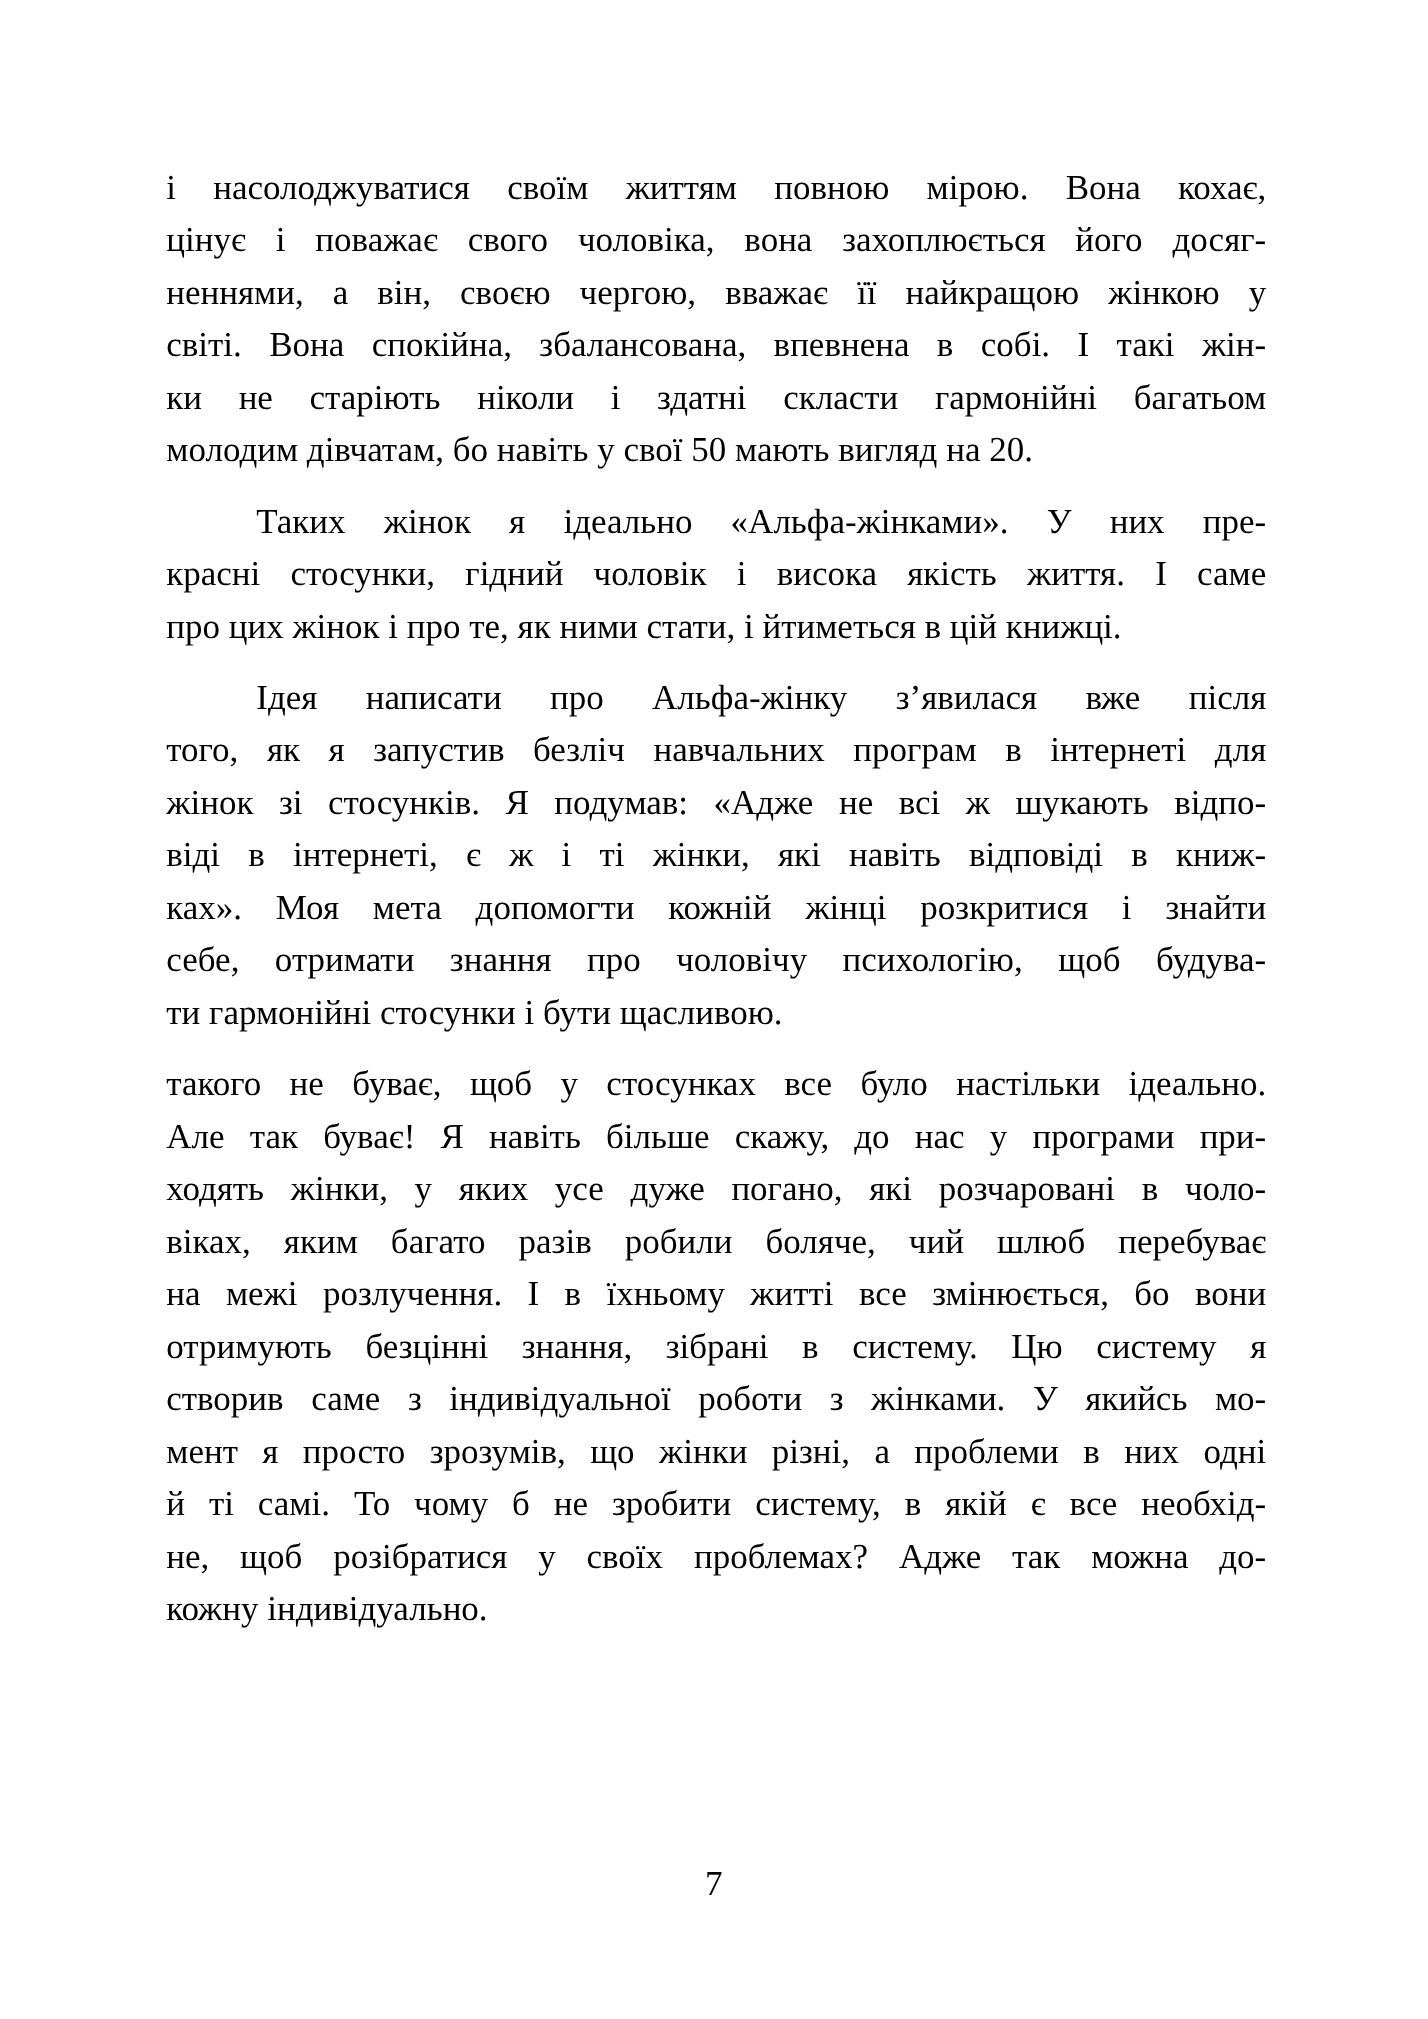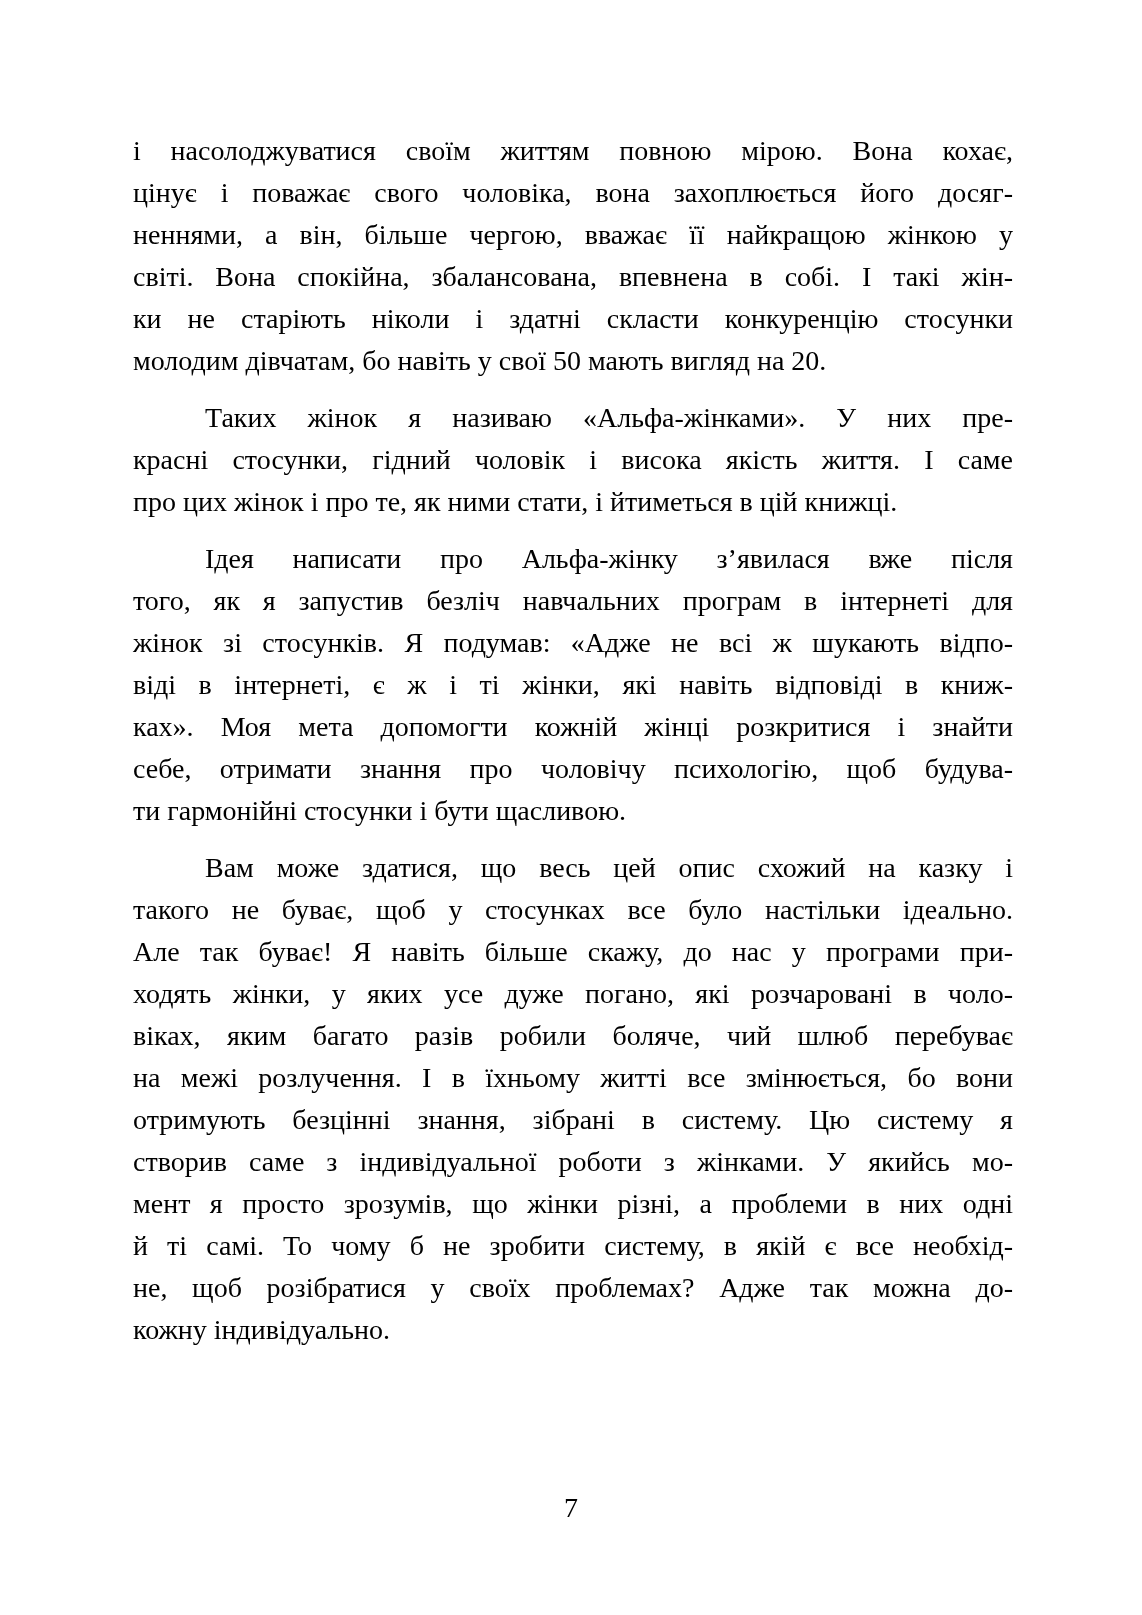--- a/index.html
+++ b/index.html
@@ -50,41 +50,40 @@
   }
 </style>
 </head>
 <body>
 
 <div class="page">
   <div class="text-block">
       <div class="paragraph">
         <div class="line">і насолоджуватися своїм життям повною мірою. Вона кохає,</div>
         <div class="line">цінує і поважає свого чоловіка, вона захоплюється його досяг-</div>
-        <div class="line">неннями, а він, більше чергою, вважає її найкращою жінкою у</div>
+        <div class="line">неннями, а він, своєю чергою, вважає її найкращою жінкою у</div>
         <div class="line">світі. Вона спокійна, збалансована, впевнена в собі. І такі жін-</div>
-        <div class="line">ки не старіють ніколи і здатні скласти конкуренцію стосунки</div>
+        <div class="line">ки не старіють ніколи і здатні скласти гармонійні багатьом</div>
         <div class="line last">молодим дівчатам, бо навіть у свої 50 мають вигляд на 20.</div>
       </div>
       <div class="paragraph">
-        <div class="line indent">Таких жінок я називаю «Альфа-жінками». У них пре-</div>
+        <div class="line indent">Таких жінок я ідеально «Альфа-жінками». У них пре-</div>
         <div class="line">красні стосунки, гідний чоловік і висока якість життя. І саме</div>
         <div class="line last">про цих жінок і про те, як ними стати, і йтиметься в цій книжці.</div>
       </div>
       <div class="paragraph">
         <div class="line indent">Ідея написати про Альфа-жінку з’явилася вже після</div>
         <div class="line">того, як я запустив безліч навчальних програм в інтернеті для</div>
         <div class="line">жінок зі стосунків. Я подумав: «Адже не всі ж шукають відпо-</div>
         <div class="line">віді в інтернеті, є ж і ті жінки, які навіть відповіді в книж-</div>
         <div class="line">ках». Моя мета допомогти кожній жінці розкритися і знайти</div>
         <div class="line">себе, отримати знання про чоловічу психологію, щоб будува-</div>
         <div class="line last">ти гармонійні стосунки і бути щасливою.</div>
       </div>
       <div class="paragraph">
-        <div class="line indent">Вам може здатися, що весь цей опис схожий на казку і</div>
         <div class="line">такого не буває, щоб у стосунках все було настільки ідеально.</div>
         <div class="line">Але так буває! Я навіть більше скажу, до нас у програми при-</div>
         <div class="line">ходять жінки, у яких усе дуже погано, які розчаровані в чоло-</div>
         <div class="line">віках, яким багато разів робили боляче, чий шлюб перебуває</div>
         <div class="line">на межі розлучення. І в їхньому житті все змінюється, бо вони</div>
         <div class="line">отримують безцінні знання, зібрані в систему. Цю систему я</div>
         <div class="line">створив саме з індивідуальної роботи з жінками. У якийсь мо-</div>
         <div class="line">мент я просто зрозумів, що жінки різні, а проблеми в них одні</div>
         <div class="line">й ті самі. То чому б не зробити систему, в якій є все необхід-</div>
         <div class="line">не, щоб розібратися у своїх проблемах? Адже так можна до-</div>

